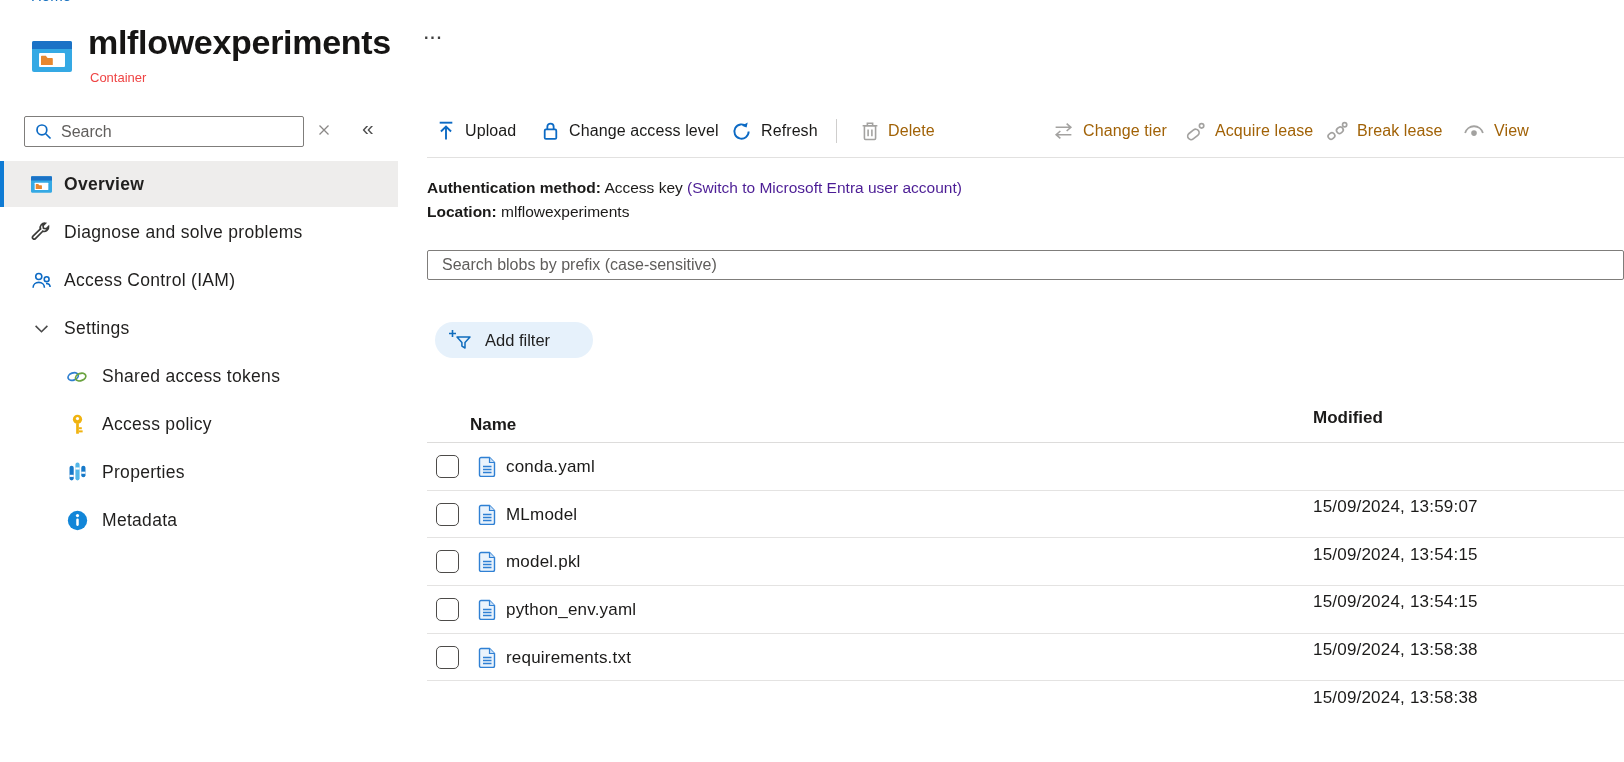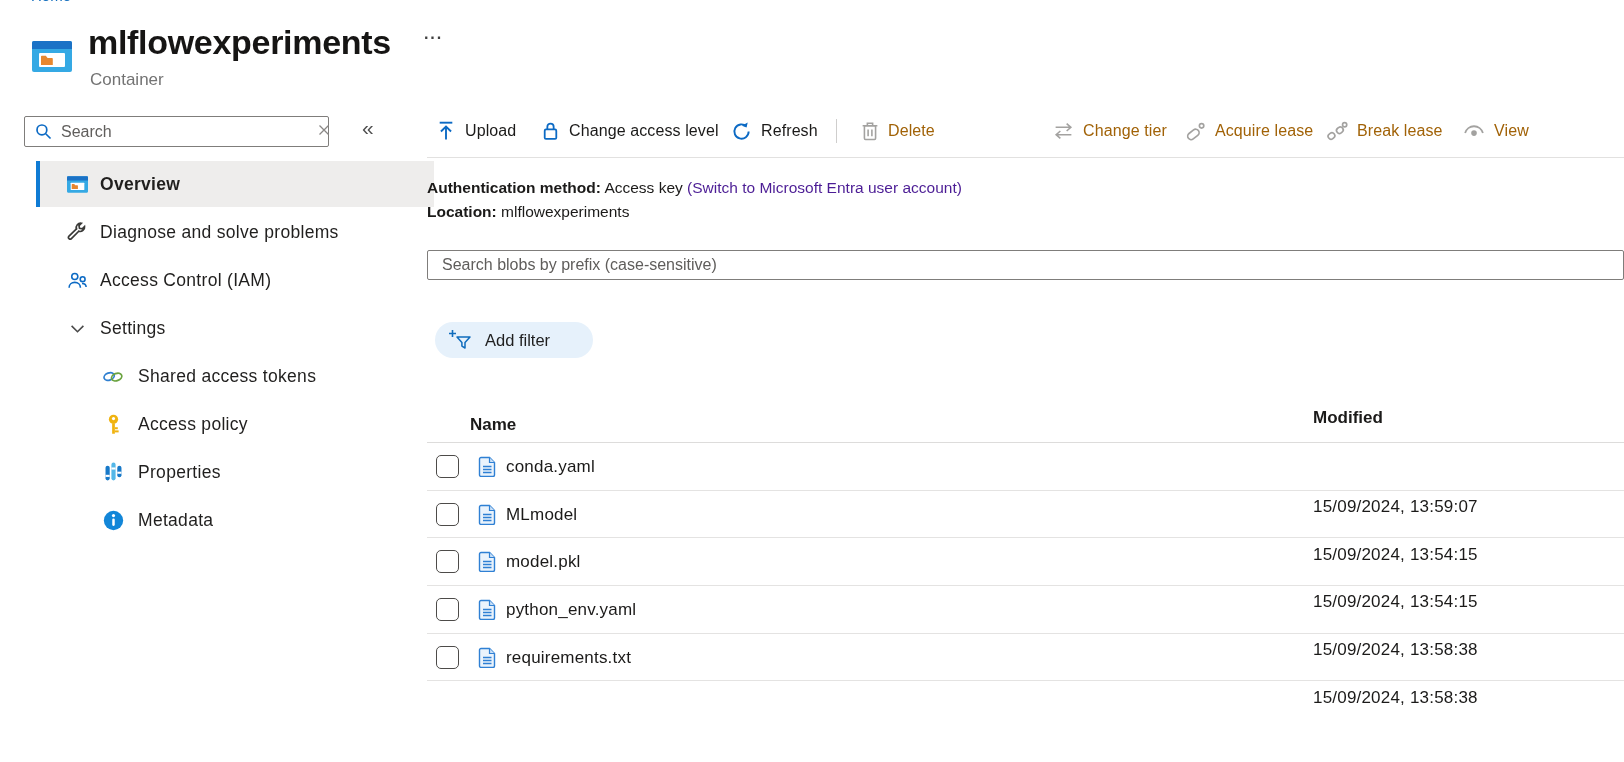--- a/index.html
+++ b/index.html
@@ -8,31 +8,31 @@
   .abs { position:absolute; }
   #page { position:relative; width:1624px; height:762px; }
 
   
   #breadcrumb { left:31px; top:-13px; font-size:15px; color:#0f6cbd; }
   #breadcrumb .sep { color:#7a7a7a; margin-left:10px; font-size:13px; }
 
   
   #hdr-icon { left:32px; top:41px; }
   #title { left:88px; top:23px; font-size:34px; font-weight:700; color:#161514; letter-spacing:-0.3px; }
-  #subtitle { left:90px; top:70px; font-size:17px; color:#737373; }
+  #subtitle { left:90px; top:70px; font-size:13px; color:#ef4444; }
   #more { left:424px; top:29px; font-size:16px; color:#404040; letter-spacing:1px; font-weight:700; }
 
   
-  #sb-search { left:24px; top:116px; width:305px; height:31px; border:1px solid #7f7d7b; border-radius:2px; display:flex; align-items:center; padding-left:10px; gap:9px; background:#fff; }
+  #sb-search { left:24px; top:116px; width:280px; height:31px; border:1px solid #7f7d7b; border-radius:2px; display:flex; align-items:center; padding-left:10px; gap:9px; background:#fff; }
   #sb-search input { border:none; outline:none; font-size:16px; width:215px; font-family:"Liberation Sans", sans-serif; color:#333; }
   #sb-search input::placeholder { color:#605e5c; opacity:1; }
   #sb-clear { left:318px; top:124px; }
   #sb-collapse { left:362px; top:116px; font-size:21px; color:#4f4f4f; }
 
-  .nav-item { left:0; width:398px; height:46px; display:flex; align-items:center; cursor:pointer;margin-left:36px; }
+  .nav-item { left:0; width:398px; height:46px; display:flex; align-items:center; cursor:pointer; }
   .nav-item .icon-wrap { position:absolute; left:30px; width:22px; height:22px; display:flex; align-items:center; justify-content:center; }
   .nav-item.indent .icon-wrap { left:66px; }
   .nav-item .lbl { position:absolute; left:64px; font-size:17.5px; letter-spacing:0.3px; color:#201f1e; }
   .nav-item.indent .lbl { left:102px; }
   .nav-item.sel { background:#eeedec; }
   .nav-item.sel .lbl { font-weight:700; }
   .nav-item .accent { position:absolute; left:0; top:0; width:4px; height:46px; background:#0f7bd4; }
 
   
   .tb { top:115px; height:32px; display:flex; align-items:center; gap:9px; font-size:16px; letter-spacing:0.1px; color:#1b1a19; white-space:nowrap; }

